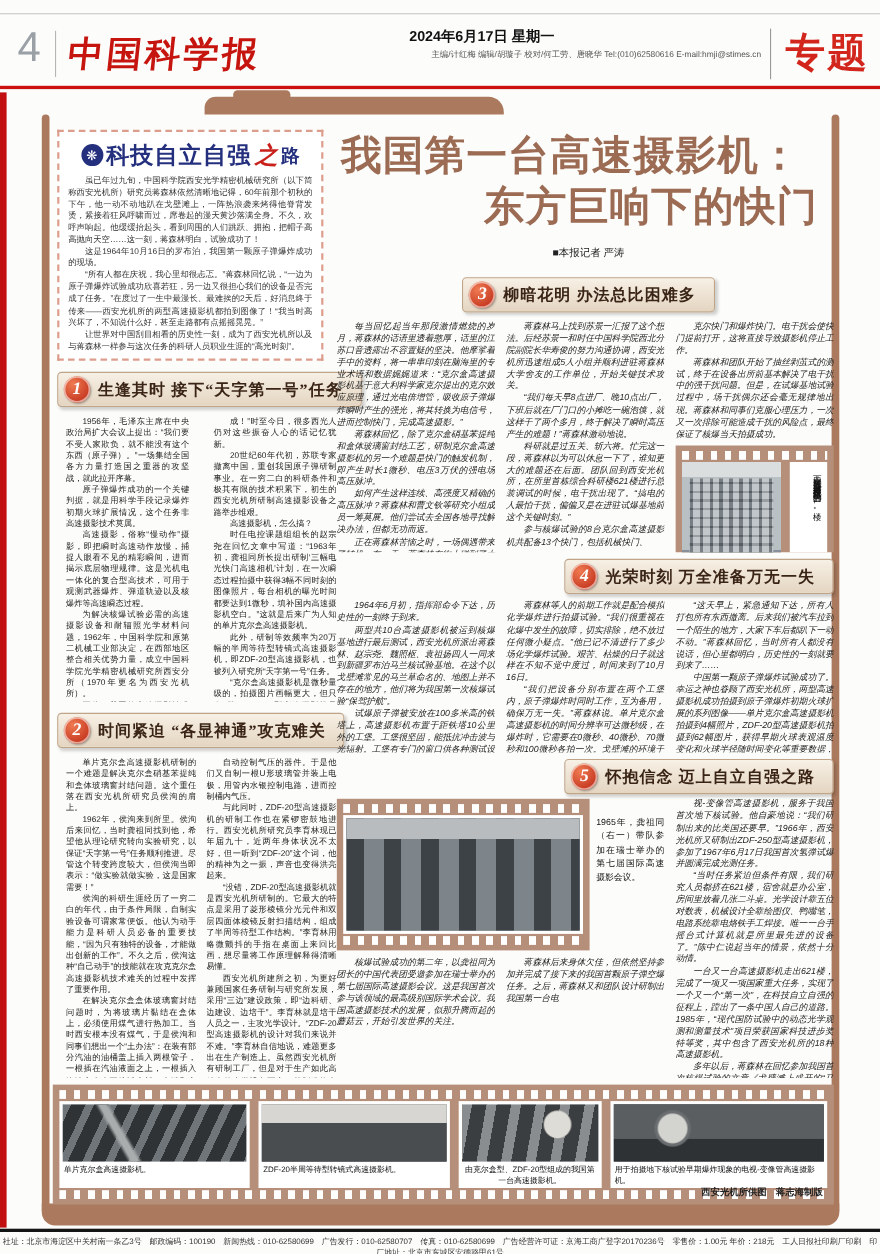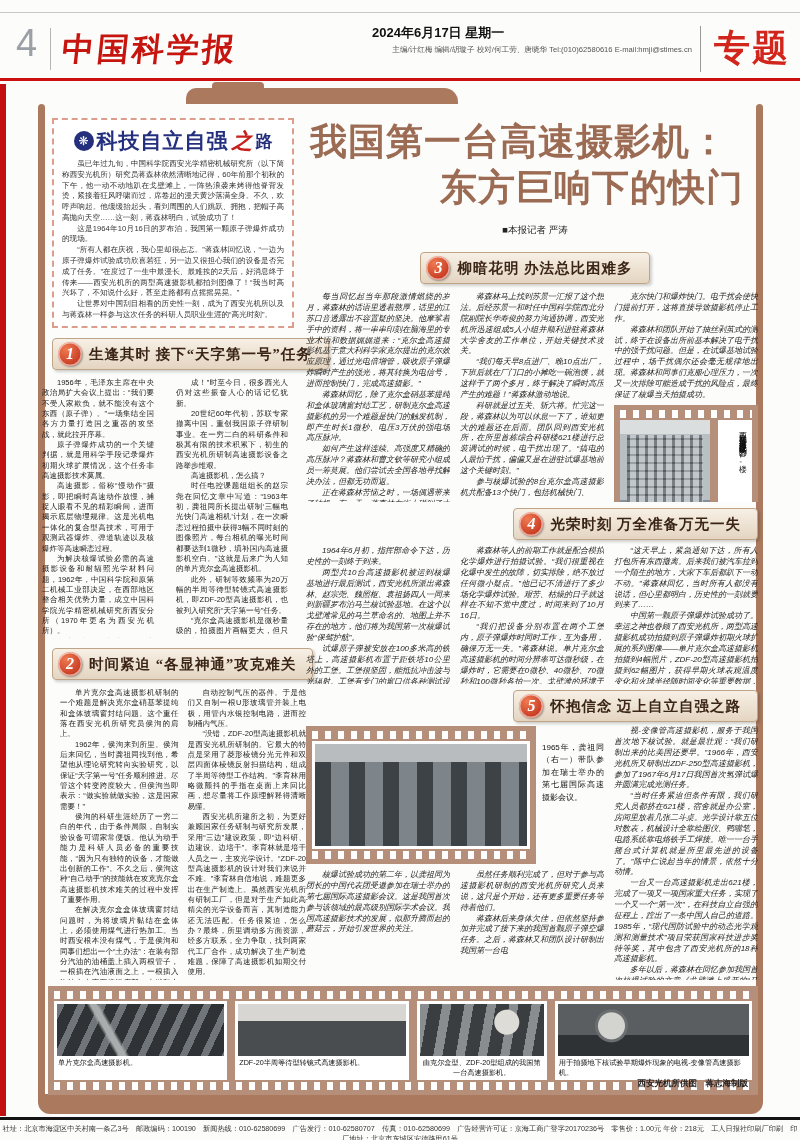--- a/index.html
+++ b/index.html
@@ -138,21 +138,21 @@
   <div class="main-title" style="top:122px;">我国第一台高速摄影机：</div>
   <div class="main-title t2" style="top:168px;">东方巨响下的快门</div>
   <div class="byline">■本报记者 严涛</div>
 
   <div class="banner-row" style="left:52px;top:338px;width:242px;text-align:center;">
     <div class="banner">
       <span class="banner-num">1</span>
       <span class="banner-title">生逢其时 接下“天字第一号”任务</span>
     </div>
   </div>
-  <div class="cols" style="left:42px;top:378px;width:246px;height:260px;gap:22px;">
+  <div class="cols" style="left:60px;top:378px;width:246px;height:260px;gap:22px;">
     <div class="col lcol">
         <p>1956年，毛泽东主席在中央政治局扩大会议上提出：“我们要不受人家欺负，就不能没有这个东西（原子弹）。”一场集结全国各方力量打造国之重器的攻坚战，就此拉开序幕。</p>
         <p>原子弹爆炸成功的一个关键判据，就是用科学手段记录爆炸初期火球扩展情况，这个任务非高速摄影技术莫属。</p>
         <p>高速摄影，俗称“慢动作”摄影，即把瞬时高速动作放慢，捕捉人眼看不见的精彩瞬间，进而揭示底层物理规律。这是光机电一体化的复合型高技术，可用于观测武器爆炸、弹道轨迹以及核爆炸等高速瞬态过程。</p>
         <p>为解决核爆试验必需的高速摄影设备和耐辐照光学材料问题，1962年，中国科学院和原第二机械工业部决定，在西部地区整合相关优势力量，成立中国科学院光学精密机械研究所西安分所（1970年更名为西安光机所）。</p>
         <p>至此，我国的高速摄影技术研究正式开启。</p>
       </div>
     <div class="col lcol">
         <p>成！”时至今日，很多西光人仍对这些振奋人心的话记忆犹新。</p>
         <p>20世纪60年代初，苏联专家撤离中国，重创我国原子弹研制事业。在一穷二白的科研条件和极其有限的技术积累下，初生的西安光机所研制高速摄影设备之路举步维艰。</p>
@@ -171,20 +171,21 @@
   </div>
   <div class="cols" style="left:60px;top:688px;width:246px;height:292px;gap:9px;">
     <div class="col lcol">
         <p>单片克尔盒高速摄影机研制的一个难题是解决克尔盒硝基苯提纯和盒体玻璃窗封结问题。这个重任落在西安光机所研究员侯洵的肩上。</p>
         <p>1962年，侯洵来到所里。侯洵后来回忆，当时龚祖同找到他，希望他从理论研究转向实验研究，以保证“天字第一号”任务顺利推进。尽管这个转变跨度较大，但侯洵当即表示：“做实验就做实验，这是国家需要！”</p>
         <p>侯洵的科研生涯经历了一穷二白的年代，由于条件局限，自制实验设备可谓家常便饭。他认为动手能力是科研人员必备的重要技能，“因为只有独特的设备，才能做出创新的工作”。不久之后，侯洵这种“自己动手”的技能就在攻克克尔盒高速摄影机技术难关的过程中发挥了重要作用。</p>
         <p>在解决克尔盒盒体玻璃窗封结问题时，为将玻璃片黏结在盒体上，必须使用煤气进行热加工。当时西安根本没有煤气，于是侯洵和同事们想出一个“土办法”：在装有部分汽油的油桶盖上插入两根管子，一根插在汽油液面之上，一根插入汽油之内直至接近底部，上端和空气压缩机相连，给桶内打气，从液面上那根管中出来的气体就带有汽油气，可以燃烧。</p>
       </div>
     <div class="col lcol">
         <p>自动控制气压的器件。于是他们又自制一根U形玻璃管并装上电极，用管内水银控制电路，进而控制桶内气压。</p>
+        <p>与此同时，ZDF-20型高速摄影机的研制工作也在紧锣密鼓地进行。西安光机所研究员李育林现已年届九十，近两年身体状况不太好，但一听到“ZDF-20”这个词，他的精神为之一振，声音也变得洪亮起来。</p>
         <p>“没错，ZDF-20型高速摄影机就是西安光机所研制的。它最大的特点是采用了菱形棱镜分光元件和双层四面体棱镜反射扫描结构，组成了半周等待型工作结构。”李育林用略微颤抖的手指在桌面上来回比画，想尽量将工作原理解释得清晰易懂。</p>
         <p>西安光机所建所之初，为更好兼顾国家任务研制与研究所发展，采用“三边”建设政策，即“边科研、边建设、边培干”。李育林就是培干人员之一，主攻光学设计。“ZDF-20型高速摄影机的设计对我们来说并不难。”李育林自信地说，难题更多出在生产制造上。虽然西安光机所有研制工厂，但是对于生产如此高精尖的光学设备而言，其制造能力还无法匹配。任务很紧迫，怎么办？最终，所里调动多方面资源，经多方联系，全力争取，找到两家代工厂合作，成功解决了生产制造难题，保障了高速摄影机如期交付使用。</p>
       </div>
   </div>
 
   <div class="banner-row" style="left:312px;top:252px;width:446px;text-align:center;">
     <div class="banner">
       <span class="banner-num">3</span>
       <span class="banner-title">柳暗花明 办法总比困难多</span>
     </div>
@@ -256,27 +257,26 @@
           </div>
           <div class="sprock"></div>
         </div>
         <div class="meeting-cap">1965年，龚祖同（右一）带队参加在瑞士举办的第七届国际高速摄影会议。</div>
       </div>
       <div class="cols" style="position:static;width:298px;height:100px;gap:10px;margin-top:6px;">
         <div class="col mcol">
             <p>核爆试验成功的第二年，以龚祖同为团长的中国代表团受邀参加在瑞士举办的第七届国际高速摄影会议。这是我国首次参与该领域的最高级别国际学术会议。我国高速摄影技术的发展，似那升腾而起的蘑菇云，开始引发世界的关注。</p>
           </div>
         <div class="col mcol">
-            <p>虽然任务顺利完成了，但对于参与高速摄影机研制的西安光机所研究人员来说，这只是个开始，还有更多重要任务等待着他们。</p>
             <p>蒋森林后来身体欠佳，但依然坚持参加并完成了接下来的我国首颗原子弹空爆任务。之后，蒋森林又和团队设计研制出我国第一台电</p>
           </div>
       </div>
     </div>
     <div class="col mcol">
-        <p>视-变像管高速摄影机，服务于我国首次地下核试验。就是最壮观：“我们研制出来的比美国还要早。”1966年，西安光机所又研制出ZDF-250型高速摄影机，参加了1967年6月17日我国首次氢弹试爆并圆满完成光测任务。</p>
+        <p>视-变像管高速摄影机，服务于我国首次地下核试验。他自豪地说：“我们研制出来的比美国还要早。”1966年，西安光机所又研制出ZDF-250型高速摄影机，参加了1967年6月17日我国首次氢弹试爆并圆满完成光测任务。</p>
         <p>“当时任务紧迫但条件有限，我们研究人员都挤在621楼，宿舍就是办公室，房间里放着几张二斗桌。光学设计靠五位对数表，机械设计全靠绘图仪、鸭嘴笔，电路系统靠电烙铁手工焊接。唯一一台手摇台式计算机就是所里最先进的设备了。”陈中仁说起当年的情景，依然十分动情。</p>
         <p>一台又一台高速摄影机走出621楼，完成了一项又一项国家重大任务，实现了一个又一个“第一次”，在科技自立自强的征程上，蹚出了一条中国人自己的道路。1985年，“现代国防试验中的动态光学观测和测量技术”项目荣获国家科技进步奖特等奖，其中包含了西安光机所的18种高速摄影机。</p>
         <p>多年以后，蒋森林在回忆参加我国首次核爆试验的文章《戈壁滩上盛开的“马兰花”》中写道：“我没有见过植物马兰，也不知它会不会开花，但我亲身感受过马兰的光辐射、冲击波。马兰的火球、蘑菇云，就是最壮观、最美丽的马兰花。”</p>
       </div>
   </div>
 
   <div class="filmstrip" style="position:absolute;left:48px;top:986px;width:710px;">
     <div class="sprock"></div>
     <div class="strip-body">
       <div class="cell" style="flex:1.75;">

